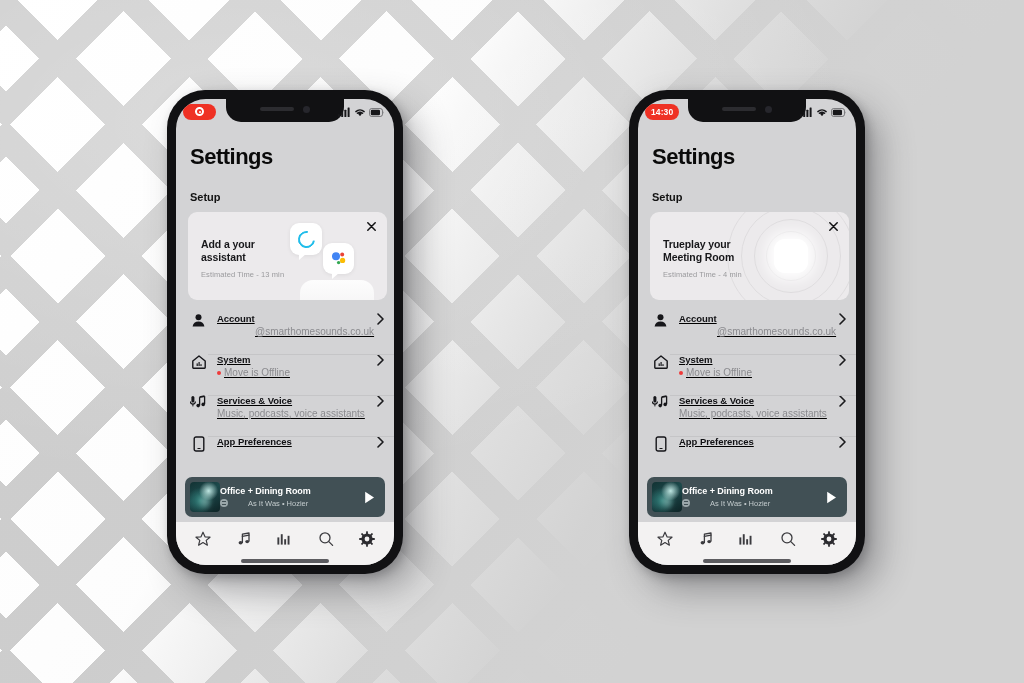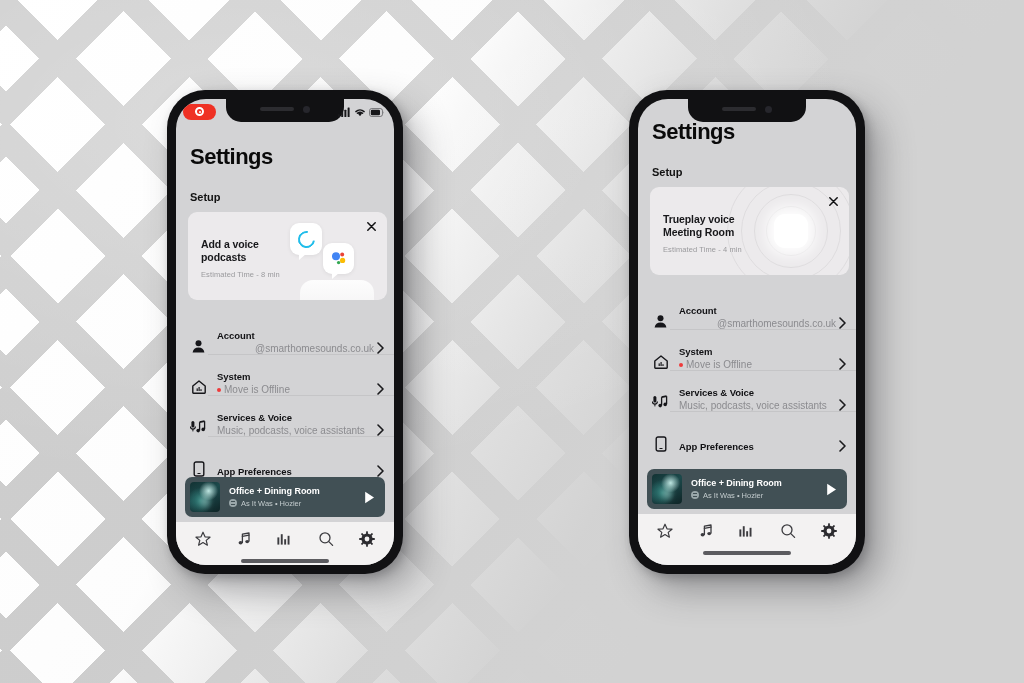--- a/index.html
+++ b/index.html
@@ -264,24 +264,25 @@
     box-shadow: 0 0 14px 7px rgba(255,255,255,0.92);
   }
 
   
   .settings-list {
     margin-top: 13px;
     flex: 1 1 auto;
   }
   .row {
     display: flex;
-    align-items: flex-end;
+    align-items: flex-start;
     height: 41px;
     padding: 0 10px 0 12px;
     position: relative;
+    text-decoration: underline;
   }
   .row + .row::before {
     content: "";
     position: absolute;
     top: 0; left: 32px; right: 0;
     height: 1px;
     background: #c5c5c7;
   }
   .row-icon {
     width: 21px;
@@ -347,34 +348,34 @@
     content: "";
     position: absolute;
     left: 38%; top: 44%;
     width: 8px; height: 12px;
     background: rgba(190,225,220,0.55);
     filter: blur(3px);
     border-radius: 50%;
   }
   .np-body {
     flex: 1 1 auto;
-    padding-left: 9px;
+    padding-left: 0;
     min-width: 0;
   }
   .np-title {
     font-size: 9px;
     font-weight: bold;
     color: #ffffff;
     letter-spacing: -0.05px;
   }
   .np-sub {
     font-size: 7.5px;
     color: #c3cbcd;
     margin-top: 2.5px;
-    display: flex; align-items: center; gap: 4px;
+    display: flex; align-items: center; gap: 20px;
   }
   .np-source {
     width: 8px; height: 8px;
     border-radius: 50%;
     background: #9aa7aa;
     flex: 0 0 8px;
     position: relative;
   }
   .np-source::after {
     content: "";
@@ -469,22 +470,22 @@
                 <svg width="17" height="17" viewBox="0 0 17 17">
                   <circle cx="6" cy="6.2" r="4" fill="#4285f4"></circle>
                   <circle cx="12.2" cy="4.6" r="2" fill="#ea4335"></circle>
                   <circle cx="12.6" cy="10.4" r="2.6" fill="#fbbc05"></circle>
                   <circle cx="8.6" cy="12.6" r="1.7" fill="#34a853"></circle>
                 </svg>
               </div>
               <div class="speaker-art"></div>
             </div>
             <div class="card-text">
-              <div class="card-title">Add a voice podcasts</div>
-              <div class="card-sub">Estimated Time - 8 min</div>
+              <div class="card-title">Add a your assistant</div>
+              <div class="card-sub">Estimated Time - 13 min</div>
             </div>
             <div class="card-close">
               <svg width="9" height="9" viewBox="0 0 9 9">
                 <path d="M0.8 0.8 L8.2 8.2 M8.2 0.8 L0.8 8.2" stroke="#121214" stroke-width="1.5" stroke-linecap="round"></path>
               </svg>
             </div>
           </div>
 
         </div>
 
@@ -648,36 +649,57 @@
     </div>
   </div>
 
   <div class="phone two">
     <div class="screen">
       <div class="notch">
         <div class="speaker"></div>
         <div class="camera"></div>
       </div>
 
+      <div class="statusbar">
+        <div class="status-pill">14:30</div>
+        <div class="status-right">
+          <svg width="13" height="10" viewBox="0 0 13 10">
+            <rect x="0" y="7" width="2" height="3" rx="0.5" fill="#17171a"></rect>
+            <rect x="3.2" y="5" width="2" height="5" rx="0.5" fill="#17171a"></rect>
+            <rect x="6.4" y="2.8" width="2" height="7.2" rx="0.5" fill="#17171a"></rect>
+            <rect x="9.6" y="0.6" width="2" height="9.4" rx="0.5" fill="#17171a"></rect>
+          </svg>
+          <svg width="12" height="10" viewBox="0 0 12 10">
+            <path d="M6 9.2 L3.9 6.6 A3.4 3.4 0 0 1 8.1 6.6 Z" fill="#17171a"></path>
+            <path d="M1.9 4.6 A6.2 6.2 0 0 1 10.1 4.6" stroke="#17171a" stroke-width="1.5" fill="none" stroke-linecap="round"></path>
+            <path d="M3.4 6.3 A4 4 0 0 1 8.6 6.3" stroke="#17171a" stroke-width="1.4" fill="none" stroke-linecap="round"></path>
+          </svg>
+          <svg width="16" height="9" viewBox="0 0 16 9">
+            <rect x="0.5" y="0.5" width="13" height="8" rx="2.2" fill="none" stroke="#17171a" stroke-opacity="0.45"></rect>
+            <rect x="1.8" y="1.8" width="9.2" height="5.4" rx="1.3" fill="#17171a"></rect>
+            <path d="M14.4 3.2 Q15.5 4.5 14.4 5.8 Z" fill="#17171a" fill-opacity="0.45"></path>
+          </svg>
+        </div>
+      </div>
 
       <div class="content">
         <div class="page-title">Settings</div>
         <div class="section-label">Setup</div>
 
         <div class="carousel">
           <div class="setup-card">
             <div class="tp-art">
               <div class="tp-ring" style="width:128px;height:128px;"></div>
               <div class="tp-ring" style="width:100px;height:100px;"></div>
               <div class="tp-ring" style="width:74px;height:74px;"></div>
               <div class="tp-ring" style="width:50px;height:50px;"></div>
               <div class="tp-core"></div>
             </div>
             <div class="card-text">
-              <div class="card-title">Trueplay voice Meeting Room</div>
+              <div class="card-title">Trueplay your Meeting Room</div>
               <div class="card-sub">Estimated Time - 4 min</div>
             </div>
             <div class="card-close">
               <svg width="9" height="9" viewBox="0 0 9 9">
                 <path d="M0.8 0.8 L8.2 8.2 M8.2 0.8 L0.8 8.2" stroke="#121214" stroke-width="1.5" stroke-linecap="round"></path>
               </svg>
             </div>
           </div>
 
         </div>

